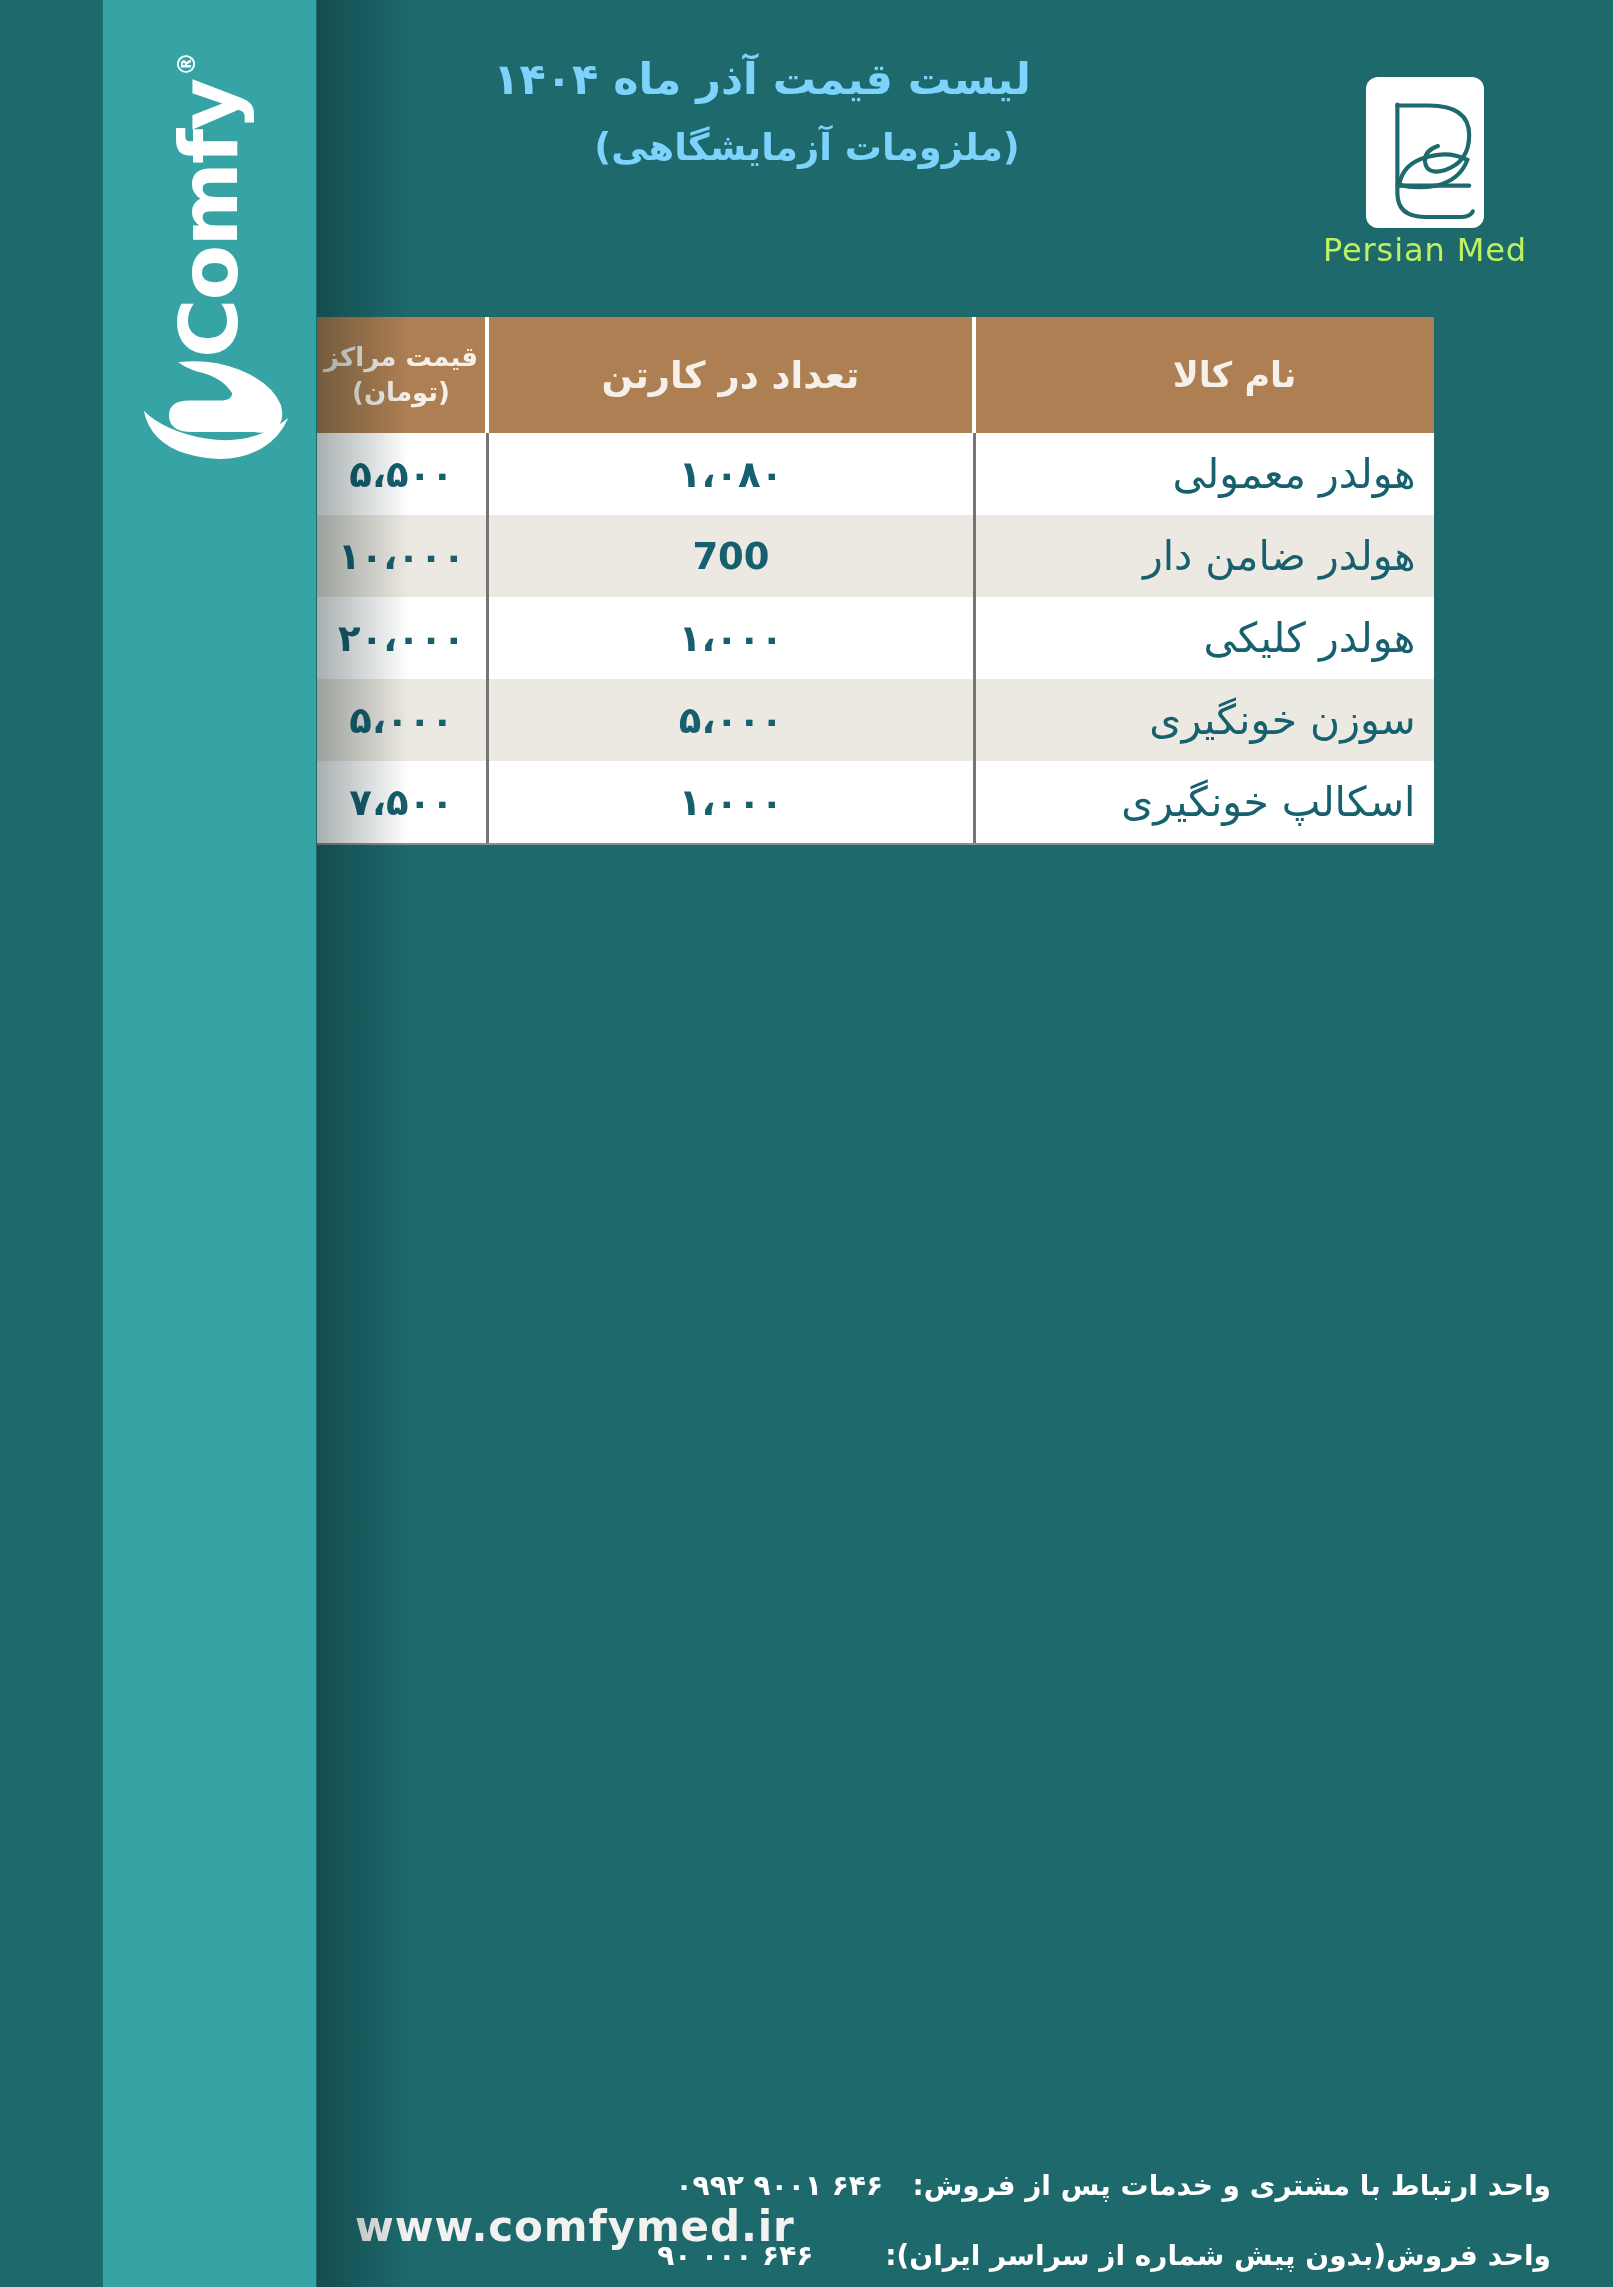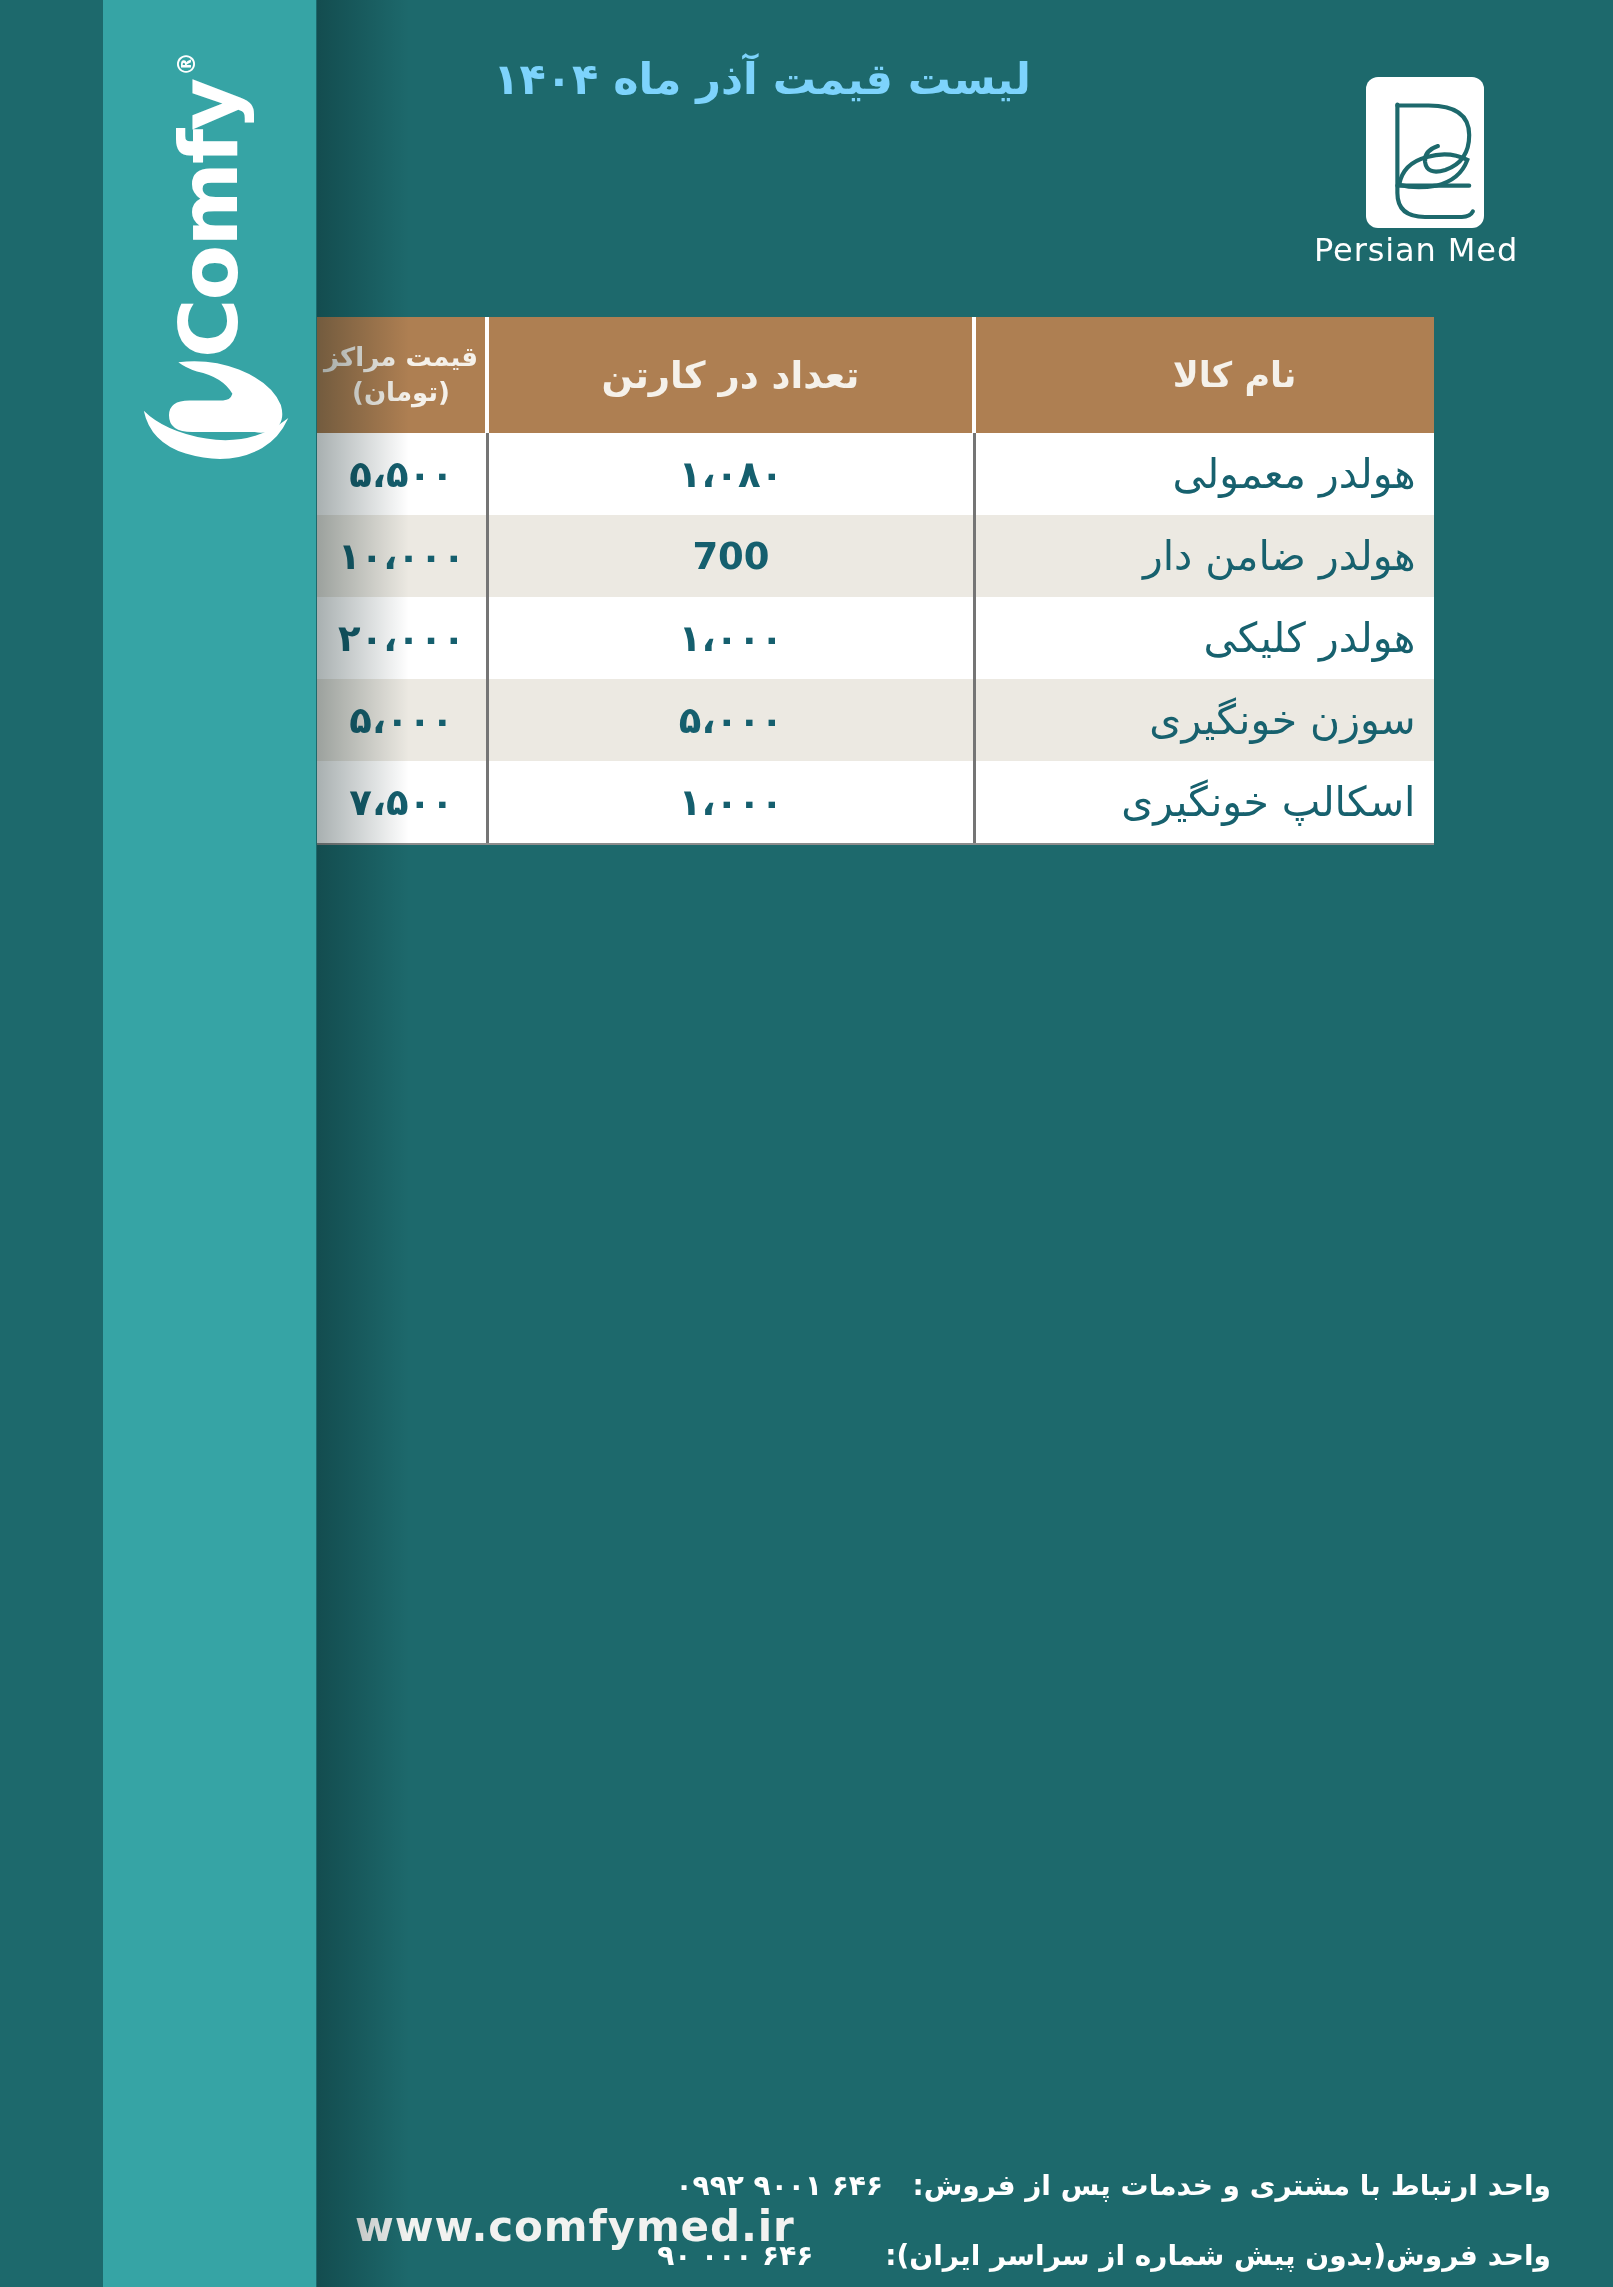--- a/index.html
+++ b/index.html
@@ -29,21 +29,21 @@
   .title-1{font-size:43px;font-weight:bold;line-height:1.2;}
   .title-2{font-size:37px;font-weight:bold;margin-top:20px;padding-left:90px;}
   
   .pm-box{
     position:absolute;left:1366px;top:77px;width:118px;height:151px;
     background:#ffffff;border-radius:12px;z-index:2;
   }
   .pm-box svg{position:absolute;left:0;top:0;width:118px;height:151px;}
   .pm-name{
     position:absolute;left:1314px;top:231px;width:222px;z-index:2;
-    text-align:left;color:#ffffff;font-size:32px;font-weight:500;letter-spacing:0.9px;
+    text-align:center;color:#bef264;font-size:32px;font-weight:500;letter-spacing:0.9px;
   }
   
   .price-table{
     position:absolute;left:317px;top:317px;width:1117px;z-index:4;
     border-bottom:2.8px solid #8d8d8d;
   }
   .t-head{display:grid;grid-template-columns:172px 487px 458px;height:116px;background:#ae7f52;}
   .h-cell{display:flex;align-items:center;justify-content:center;direction:rtl;
     color:#f5f1ea;font-weight:bold;text-align:center;}
   .h-cell.h1{font-size:26px;line-height:1.35;border-right:4.6px solid #ffffff;box-sizing:border-box;}
@@ -83,20 +83,21 @@
   </div>
 
   <svg class="comfy-mark" viewBox="0 0 163 135">
     <path fill="#ffffff" d="M40 6 Q75 2 105 14 Q140 28 150 52 Q156 74 138 80 Q130 83 122 81 L55 81
       Q30 81 30 63 Q30 47 52 47 L88 47 Q96 47 98 40 Q88 22 60 16 Q48 12 40 6 Z"></path>
     <path fill="#ffffff" d="M3 58 Q10 92 48 104 Q95 118 130 98 Q148 88 158 66 Q120 96 70 88 Q25 80 3 58 Z"></path>
   </svg>
 
   <div class="title-block">
     <div class="title-1">لیست قیمت آذر ماه ۱۴۰۴</div>
+    <div class="title-2">(ملزومات آزمایشگاهی)</div>
   </div>
 
   <div class="pm-box">
     <svg viewBox="0 0 128 164" fill="none" stroke="#1d696c" stroke-width="4.5" stroke-linecap="round">
       <path d="M34 30 L34 126 Q34 152 64 152 L104 152 Q113 152 116 146"></path>
       <path d="M34 31 L68 31 Q112 31 112 63 Q112 92 86 101 Q66 107 64 92 Q63 80 78 75"></path>
       <path d="M36 117 Q40 94 66 87 Q90 80 110 90 Q102 112 76 118 Q54 122 36 117 Z"></path>
       <path d="M34 118 L112 118"></path>
     </svg>
   </div>

